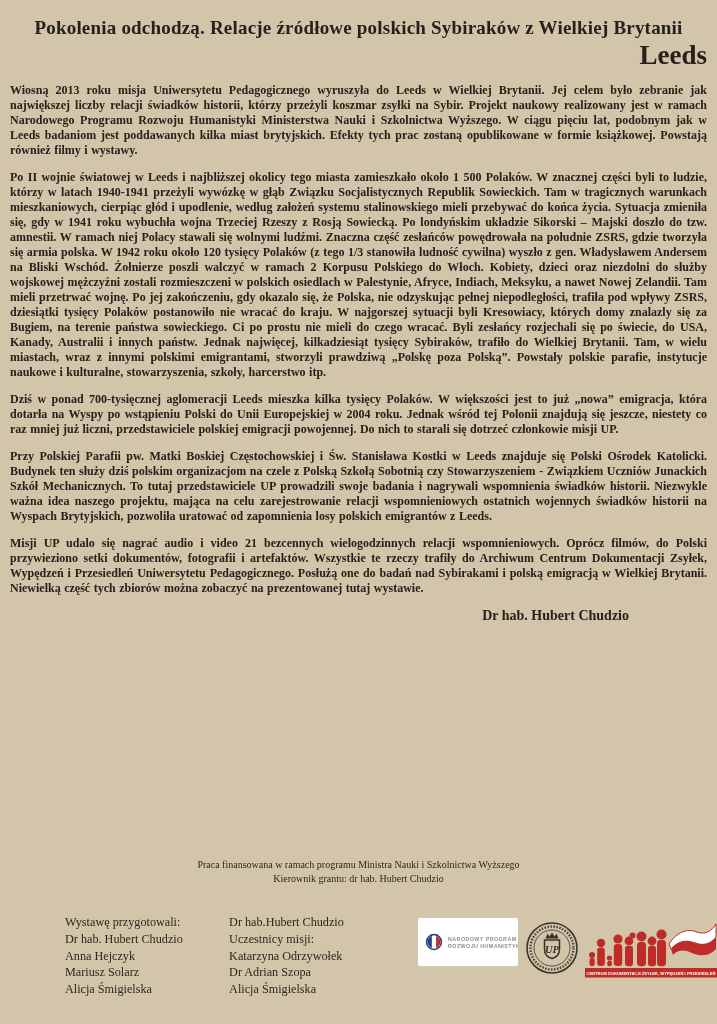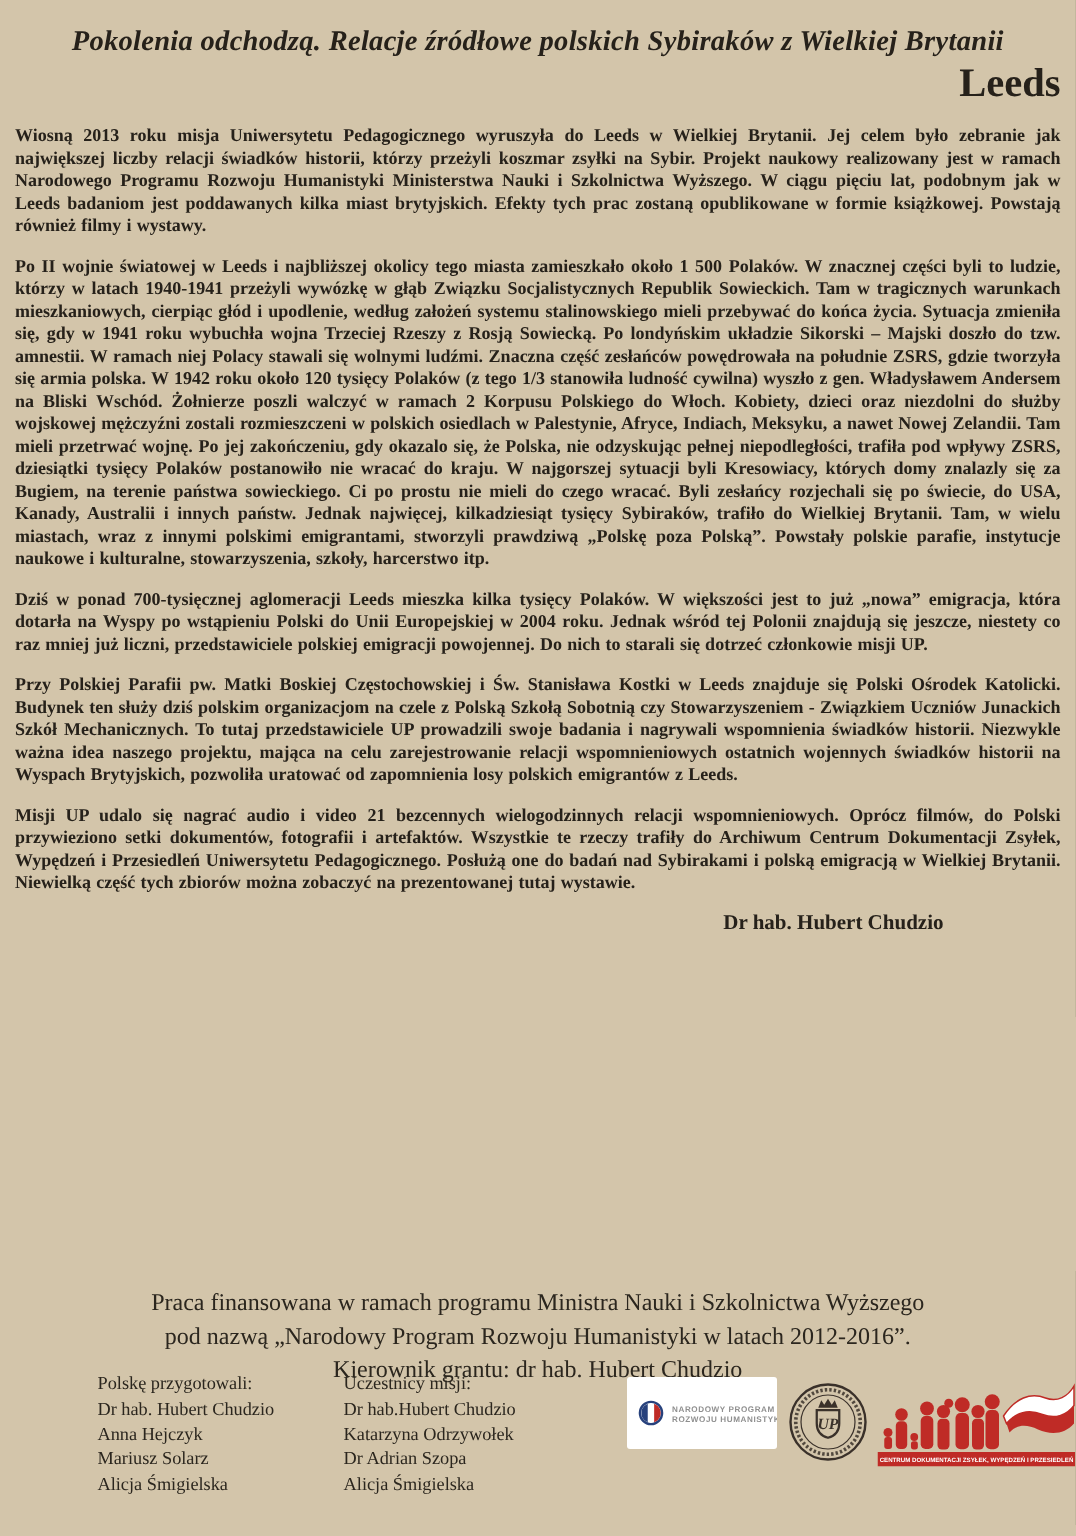--- a/index.html
+++ b/index.html
@@ -13,21 +13,20 @@
     font-family: "Liberation Serif", serif;
     overflow: hidden;
     padding: 12px 10px 0;
   }
   .panel-title {
     text-align: center;
     font-size: 19px;
     font-weight: bold;
     letter-spacing: 0.2px;
     margin-top: 5px;
-    font-style: italic;
   }
   .city-title {
     text-align: right;
     font-size: 27px;
     font-weight: bold;
     margin: 1px 0 12px;
   }
   .body-text p {
     font-size: 12px;
     line-height: 1.25;
@@ -41,21 +40,21 @@
     padding-right: 78px;
     font-size: 14px;
     font-weight: bold;
     margin-top: 2px;
   }
   .funding {
     position: absolute;
     top: 858px;
     left: 0; right: 0;
     text-align: center;
-    font-size: 16px;
+    font-size: 10px;
     line-height: 1.42;
     color: #2b261e;
   }
   .bottom {
     position: absolute;
     top: 914px;
     left: 65px;
     right: 0;
     display: flex;
     align-items: flex-start;
@@ -93,37 +92,36 @@
     <p>Wiosną 2013 roku misja Uniwersytetu Pedagogicznego wyruszyła do Leeds w Wielkiej Brytanii. Jej celem było zebranie jak największej liczby relacji świadków historii, którzy przeżyli koszmar zsyłki na Sybir. Projekt naukowy realizowany jest w ramach Narodowego Programu Rozwoju Humanistyki Ministerstwa Nauki i Szkolnictwa Wyższego. W ciągu pięciu lat, podobnym jak w Leeds badaniom jest poddawanych kilka miast brytyjskich. Efekty tych prac zostaną opublikowane w formie książkowej. Powstają również filmy i wystawy.</p>
     <p>Po II wojnie światowej w Leeds i najbliższej okolicy tego miasta zamieszkało około 1 500 Polaków. W znacznej części byli to ludzie, którzy w latach 1940-1941 przeżyli wywózkę w głąb Związku Socjalistycznych Republik Sowieckich. Tam w tragicznych warunkach mieszkaniowych, cierpiąc głód i upodlenie, według założeń systemu stalinowskiego mieli przebywać do końca życia. Sytuacja zmieniła się, gdy w 1941 roku wybuchła wojna Trzeciej Rzeszy z Rosją Sowiecką. Po londyńskim układzie Sikorski – Majski doszło do tzw. amnestii. W ramach niej Polacy stawali się wolnymi ludźmi. Znaczna część zesłańców powędrowała na południe ZSRS, gdzie tworzyła się armia polska. W 1942 roku około 120 tysięcy Polaków (z tego 1/3 stanowiła ludność cywilna) wyszło z gen. Władysławem Andersem na Bliski Wschód. Żołnierze poszli walczyć w ramach 2 Korpusu Polskiego do Włoch. Kobiety, dzieci oraz niezdolni do służby wojskowej mężczyźni zostali rozmieszczeni w polskich osiedlach w Palestynie, Afryce, Indiach, Meksyku, a nawet Nowej Zelandii. Tam mieli przetrwać wojnę. Po jej zakończeniu, gdy okazalo się, że Polska, nie odzyskując pełnej niepodległości, trafiła pod wpływy ZSRS, dziesiątki tysięcy Polaków postanowiło nie wracać do kraju. W najgorszej sytuacji byli Kresowiacy, których domy znalazly się za Bugiem, na terenie państwa sowieckiego. Ci po prostu nie mieli do czego wracać. Byli zesłańcy rozjechali się po świecie, do USA, Kanady, Australii i innych państw. Jednak najwięcej, kilkadziesiąt tysięcy Sybiraków, trafiło do Wielkiej Brytanii. Tam, w wielu miastach, wraz z innymi polskimi emigrantami, stworzyli prawdziwą „Polskę poza Polską”. Powstały polskie parafie, instytucje naukowe i kulturalne, stowarzyszenia, szkoły, harcerstwo itp.</p>
     <p>Dziś w ponad 700-tysięcznej aglomeracji Leeds mieszka kilka tysięcy Polaków. W większości jest to już „nowa” emigracja, która dotarła na Wyspy po wstąpieniu Polski do Unii Europejskiej w 2004 roku. Jednak wśród tej Polonii znajdują się jeszcze, niestety co raz mniej już liczni, przedstawiciele polskiej emigracji powojennej. Do nich to starali się dotrzeć członkowie misji UP.</p>
     <p>Przy Polskiej Parafii pw. Matki Boskiej Częstochowskiej i Św. Stanisława Kostki w Leeds znajduje się Polski Ośrodek Katolicki. Budynek ten służy dziś polskim organizacjom na czele z Polską Szkołą Sobotnią czy Stowarzyszeniem - Związkiem Uczniów Junackich Szkół Mechanicznych. To tutaj przedstawiciele UP prowadzili swoje badania i nagrywali wspomnienia świadków historii. Niezwykle ważna idea naszego projektu, mająca na celu zarejestrowanie relacji wspomnieniowych ostatnich wojennych świadków historii na Wyspach Brytyjskich, pozwoliła uratować od zapomnienia losy polskich emigrantów z Leeds.</p>
     <p>Misji UP udalo się nagrać audio i video 21 bezcennych wielogodzinnych relacji wspomnieniowych. Oprócz filmów, do Polski przywieziono setki dokumentów, fotografii i artefaktów. Wszystkie te rzeczy trafiły do Archiwum Centrum Dokumentacji Zsyłek, Wypędzeń i Przesiedleń Uniwersytetu Pedagogicznego. Posłużą one do badań nad Sybirakami i polską emigracją w Wielkiej Brytanii. Niewielką część tych zbiorów można zobaczyć na prezentowanej tutaj wystawie.</p>
     <div class="signature">Dr hab. Hubert Chudzio</div>
   </div>
 
   <div class="funding">
     <div>Praca finansowana w ramach programu Ministra Nauki i Szkolnictwa Wyższego</div>
-    <div>pod nazwą „Narodowy Program Rozwoju Humanistyki w latach 2012-2016”.</div>
     <div>Kierownik grantu: dr hab. Hubert Chudzio</div>
   </div>
 
   <div class="bottom">
 
     <div class="credits credits-prepared">
-      <div>Polskę przygotowali:</div>
+      <div>Wystawę przygotowali:</div>
       <div>Dr hab. Hubert Chudzio</div>
       <div>Anna Hejczyk</div>
       <div>Mariusz Solarz</div>
       <div>Alicja Śmigielska</div>
     </div>
 
     <div class="credits credits-mission">
+      <div>Dr hab.Hubert Chudzio</div>
       <div>Uczestnicy misji:</div>
-      <div>Dr hab.Hubert Chudzio</div>
       <div>Katarzyna Odrzywołek</div>
       <div>Dr Adrian Szopa</div>
       <div>Alicja Śmigielska</div>
     </div>
 
     <div class="logos">
 
       <div class="logo-nprh-box">
         <svg width="100" height="48" viewBox="0 0 100 48">
           <defs>

